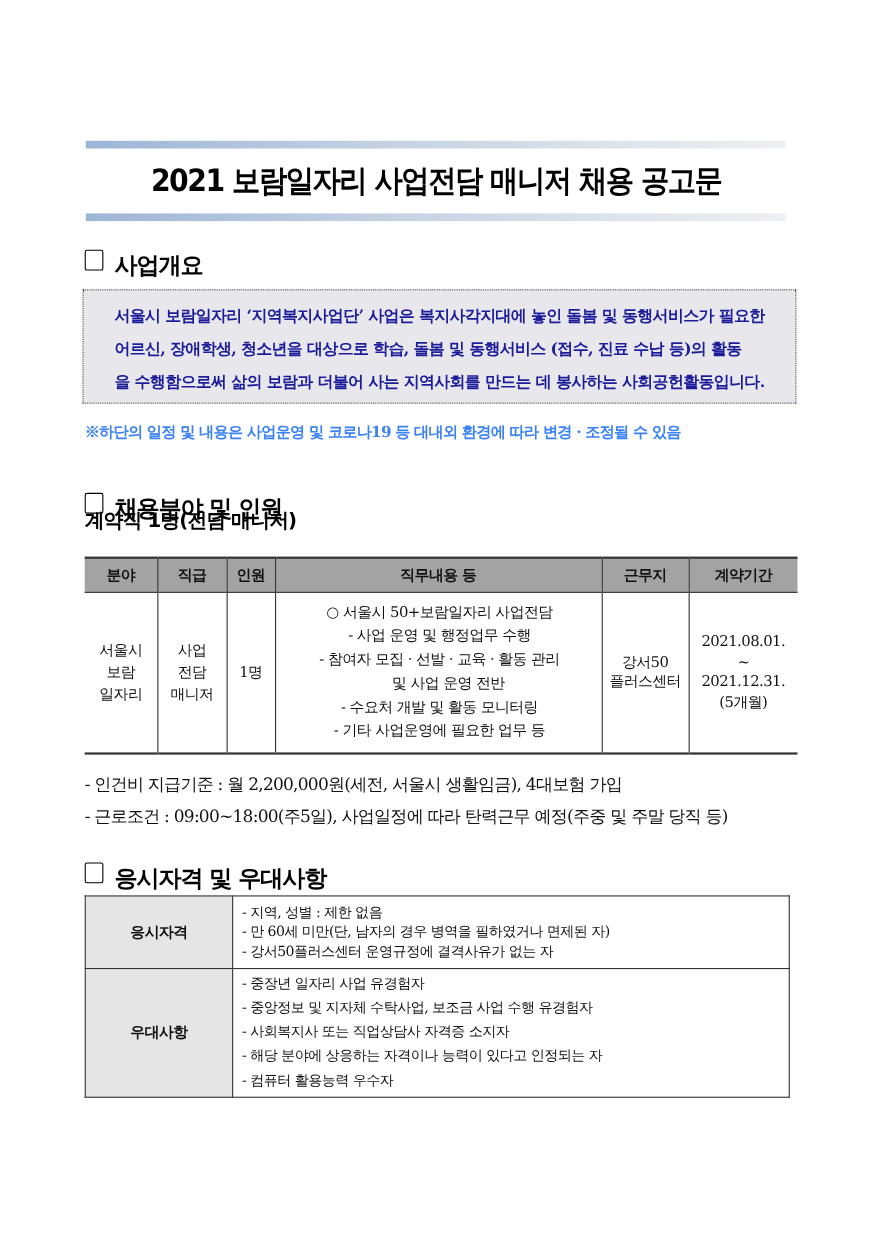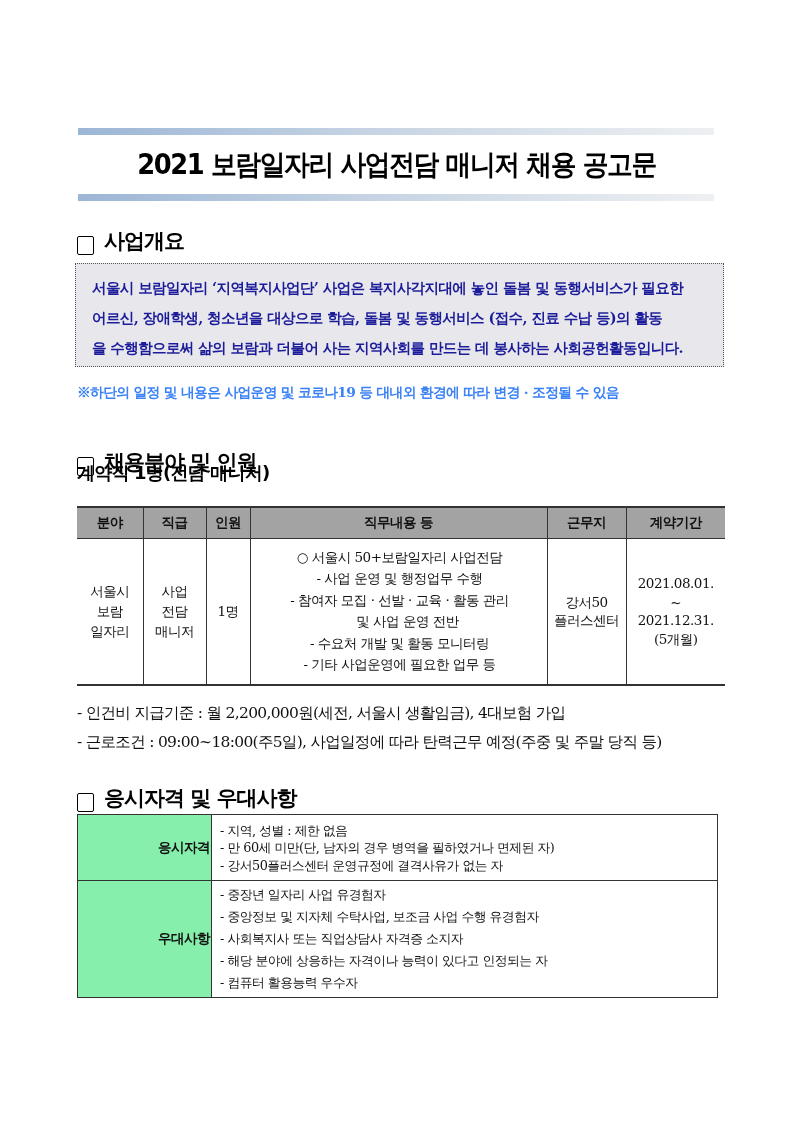--- a/index.html
+++ b/index.html
@@ -6,47 +6,47 @@
   body { width:793px; height:1121px; position:relative; overflow:hidden;
          font-family:"DejaVu Serif", "Liberation Serif", serif; color:#111; }
   .bar { position:absolute; left:78px; width:636px; height:7px;
          background:linear-gradient(to right,#9cb6d6 0%,#c5d3e3 45%,#eef0f2 100%); }
   .bar.top { top:128px; }
   .bar.bottom { top:194px; }
   .title { position:absolute; left:0; width:793px; top:146px; text-align:center;
            font-family:"DejaVu Sans", "Liberation Sans", sans-serif; font-weight:bold;
            font-size:28px; letter-spacing:-1.5px; transform:scaleX(0.92); color:#000; }
   .sec { position:absolute; left:77px; font-family:"DejaVu Sans","Liberation Sans",sans-serif;
-         font-weight:bold; font-size:21px; letter-spacing:-1px; display:flex; align-items:flex-end; color:#000; }
+         font-weight:bold; font-size:21px; letter-spacing:-1px; display:flex; align-items:flex-start; color:#000; }
   .sec .box { display:inline-block; width:15px; height:17px; border:1.8px solid #000; border-radius:2px;
               margin-right:10px; }
   .overview { position:absolute; left:75px; top:263px; width:649px; height:104px;
               background:#e8e8ec; border:1.5px dotted #555; box-sizing:border-box;
-              padding:9px 10px 0 16px; color:#1c1c9a; font-weight:bold;
+              padding:9px 10px 0 28px; color:#1c1c9a; font-weight:bold;
               font-size:14.5px; line-height:30px; letter-spacing:-0.6px; text-align:justify; }
   .overview p { margin:0; white-space:nowrap; }
   .note { position:absolute; left:77px; top:384px; color:#3b82f6; font-weight:bold;
           font-size:13.8px; letter-spacing:-0.7px; white-space:nowrap; }
   .subhead { position:absolute; left:77px; top:461px; font-family:"DejaVu Sans","Liberation Sans",sans-serif;
              font-weight:bold; font-size:18px; letter-spacing:-0.8px; color:#000; }
   table.jobs { position:absolute; left:77px; top:506px; width:648px; border-collapse:collapse;
                font-size:13.5px; letter-spacing:-0.5px; }
   table.jobs th { background:#a3a3a3; font-weight:bold; height:28px; border-top:2px solid #333;
                   border-bottom:1px solid #333; border-left:1px solid #333; font-size:13.5px; }
   table.jobs th:first-child, table.jobs td:first-child { border-left:none; }
   table.jobs td { border-left:1px solid #333; border-bottom:2px solid #333; text-align:center;
                   vertical-align:middle; line-height:20px; padding:0; }
   table.jobs td.duties { text-align:left; padding:4px 4px 4px 6px; font-size:13.5px; line-height:21.5px; }
   table.jobs td.duties div { white-space:nowrap;text-align:center; }
   table.jobs td.duties .ind { padding-left:16px; }
   .cond { position:absolute; left:77px; font-size:15.5px; letter-spacing:-0.7px; white-space:nowrap; color:#111; }
   table.qual { position:absolute; left:77px; top:814px; width:641px; border-collapse:collapse;
                border:1.5px solid #333; font-size:12.8px; letter-spacing:-0.5px; }
   table.qual td { border:1px solid #333; vertical-align:middle; }
-  table.qual td.lab { width:131px; background:#86efac; text-align:right; font-weight:bold; font-size:13.5px; }
+  table.qual td.lab { width:131px; background:#e5e5e5; text-align:center; font-weight:bold; font-size:13.5px; }
   table.qual td.items { padding:2px 8px; }
   table.qual td.items div { white-space:nowrap; }
   table.qual tr.r1 td.items { line-height:17.5px; padding:4px 8px 3px; }
   table.qual tr.r2 td.items { line-height:22px; padding:2px 8px 3px; }
 </style>
 </head>
 <body>
 
 <div class="bar top"></div>
 <div class="title">2021 보람일자리 사업전담 매니저 채용 공고문</div>

